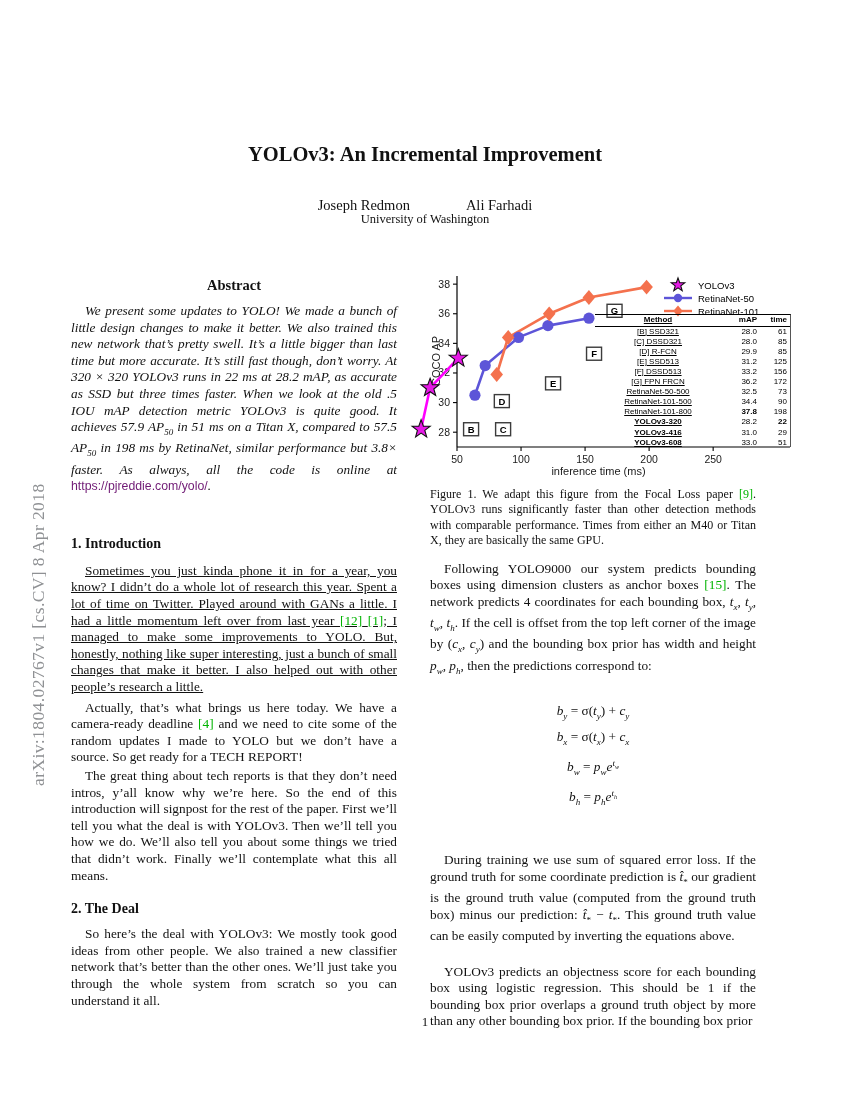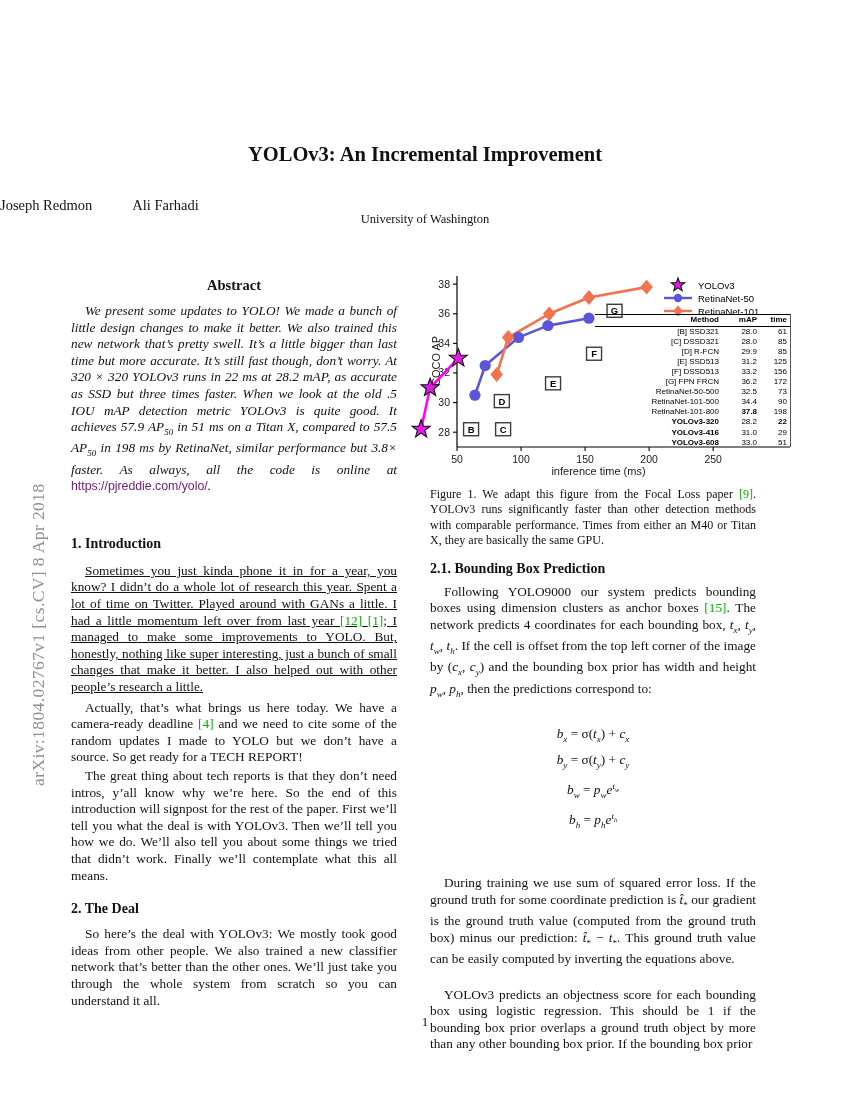--- a/index.html
+++ b/index.html
@@ -4,21 +4,21 @@
 <style>
   html,body{margin:0;padding:0;background:#e8e8e8;}
   .page{position:relative;width:850px;height:1100px;background:#ffffff;margin:0 auto;
         font-family:"Liberation Serif","DejaVu Serif",serif;color:#111;overflow:hidden;}
   .arxiv-banner{position:absolute;left:28px;top:786px;width:512px;
         transform:rotate(-90deg);transform-origin:top left;
         font-size:17.5px;color:#8f9194;letter-spacing:.4px;white-space:nowrap;}
   .paper-title{position:absolute;left:0;top:143px;width:100%;text-align:center;
         font-size:20.5px;font-weight:bold;}
   .authors{position:absolute;left:0;top:197px;width:100%;display:flex;
-        justify-content:flex-start;gap:40px;font-size:14.5px;}
+        justify-content:center;gap:56px;font-size:14.5px;}
   .affiliation{position:absolute;left:0;top:212px;width:100%;text-align:center;font-size:12.5px;}
   .col-left{position:absolute;left:71px;top:270px;width:326px;}
   .col-right{position:absolute;left:430px;top:265px;width:326px;}
   .abs-head{margin:7px 0 0 0;text-align:center;font-weight:bold;font-size:14.5px;}
   .abs-text{margin-top:9px;font-style:italic;font-size:13.3px;line-height:16.6px;
         text-align:justify;text-indent:14px;}
   .sec-head{margin:0;font-weight:bold;font-size:14px;}
   .subsec-head{margin:0;font-weight:bold;font-size:14px;}
   .para{margin:0;font-size:13.3px;line-height:16.6px;text-align:justify;text-indent:14px;}
   .m-sec1{margin-top:41px;} .m-p1{margin-top:11px;text-decoration:underline;} .m-p2{margin-top:4px;} .m-p3{margin-top:2px;}
@@ -33,21 +33,21 @@
   .equations{margin-top:21px;font-size:13.3px;}
   .eq-line{text-align:center;line-height:21px;}
   .m-rp2{margin-top:39px;} .m-rp3{margin-top:19px;}
   .page-number{position:absolute;left:0;top:1014px;width:100%;text-align:center;font-size:13px;}
   
   .inset-table{position:absolute;left:165px;top:49px;width:196px;height:133px;
         font-family:"Liberation Sans","DejaVu Sans",sans-serif;font-size:8px;color:#000;
         border-top:1px solid #000;border-right:1px solid #555;box-sizing:border-box;}
   .t-row{display:flex;line-height:10.1px;height:10.1px;}
   .t-head{font-weight:bold;border-bottom:1.5px solid #000;height:10.6px;}
-  .c-method{flex:1;padding-left:2px;text-align:right;}
+  .c-method{flex:1;padding-left:2px;text-align:center;text-decoration:underline;}
   .c-map{width:38px;text-align:right;}
   .c-time{width:30px;text-align:right;padding-right:3px;}
   .b{font-weight:bold;}
 </style>
 </head>
 <body>
 
 <div class="page">
 
   <div class="arxiv-banner">arXiv:1804.02767v1  [cs.CV]  8 Apr 2018</div>
@@ -222,25 +222,24 @@
             <span class="c-time">29</span>
           </div>
           <div class="t-row">
             <span class="c-method b">YOLOv3-608</span>
             <span class="c-map">33.0</span>
             <span class="c-time">51</span>
           </div>
         </div>
     </div>
     <p class="fig-caption">Figure 1. We adapt this figure from the Focal Loss paper <span class="cite">[9]</span>. YOLOv3 runs significantly faster than other detection methods with comparable performance. Times from either an M40 or Titan X, they are basically the same GPU.</p>
-    <div class="subsec-head m-sec21">2.1. Bounding Box Prediction</div>
     <p class="para m-rp1">Following YOLO9000 our system predicts bounding boxes using dimension clusters as anchor boxes <span class="cite">[15]</span>. The network predicts 4 coordinates for each bounding box, <i>t</i><sub><i>x</i></sub>, <i>t</i><sub><i>y</i></sub>, <i>t</i><sub><i>w</i></sub>, <i>t</i><sub><i>h</i></sub>. If the cell is offset from the top left corner of the image by (<i>c</i><sub><i>x</i></sub>, <i>c</i><sub><i>y</i></sub>) and the bounding box prior has width and height <i>p</i><sub><i>w</i></sub>, <i>p</i><sub><i>h</i></sub>, then the predictions correspond to:</p>
     <div class="equations">
+      <div class="eq-line"><i>b</i><sub><i>y</i></sub> = σ(<i>t</i><sub><i>y</i></sub>) + <i>c</i><sub><i>y</i></sub></div>
       <div class="eq-line"><i>b</i><sub><i>x</i></sub> = σ(<i>t</i><sub><i>x</i></sub>) + <i>c</i><sub><i>x</i></sub></div>
-      <div class="eq-line"><i>b</i><sub><i>y</i></sub> = σ(<i>t</i><sub><i>y</i></sub>) + <i>c</i><sub><i>y</i></sub></div>
       <div class="eq-line"><i>b</i><sub><i>w</i></sub> = <i>p</i><sub><i>w</i></sub><i>e</i><sup><i>t</i><sub><i>w</i></sub></sup></div>
       <div class="eq-line"><i>b</i><sub><i>h</i></sub> = <i>p</i><sub><i>h</i></sub><i>e</i><sup><i>t</i><sub><i>h</i></sub></sup></div>
     </div>
     <p class="para m-rp2">During training we use sum of squared error loss. If the ground truth for some coordinate prediction is <i>t̂</i><sub>*</sub> our gradient is the ground truth value (computed from the ground truth box) minus our prediction: <i>t̂</i><sub>*</sub> − <i>t</i><sub>*</sub>. This ground truth value can be easily computed by inverting the equations above.</p>
     <p class="para m-rp3">YOLOv3 predicts an objectness score for each bounding box using logistic regression. This should be 1 if the bounding box prior overlaps a ground truth object by more than any other bounding box prior. If the bounding box prior</p>
   </div>
 
   <div class="page-number">1</div>
 
 </div>

